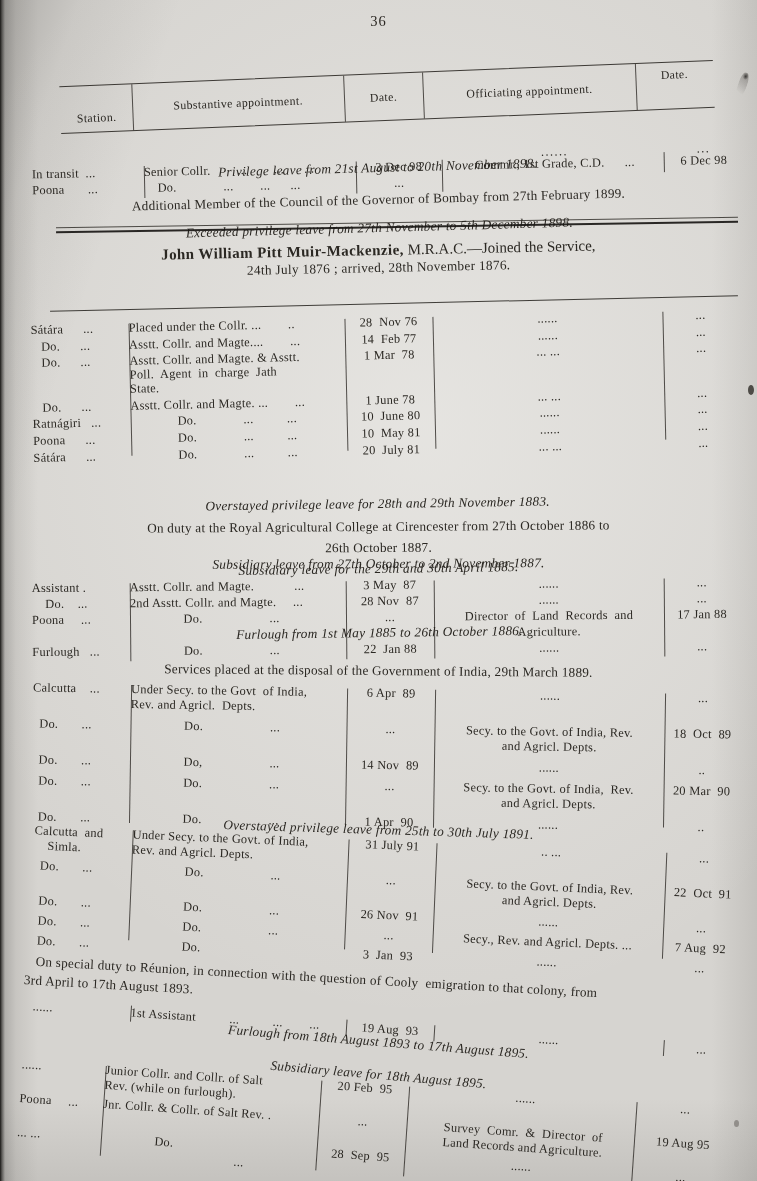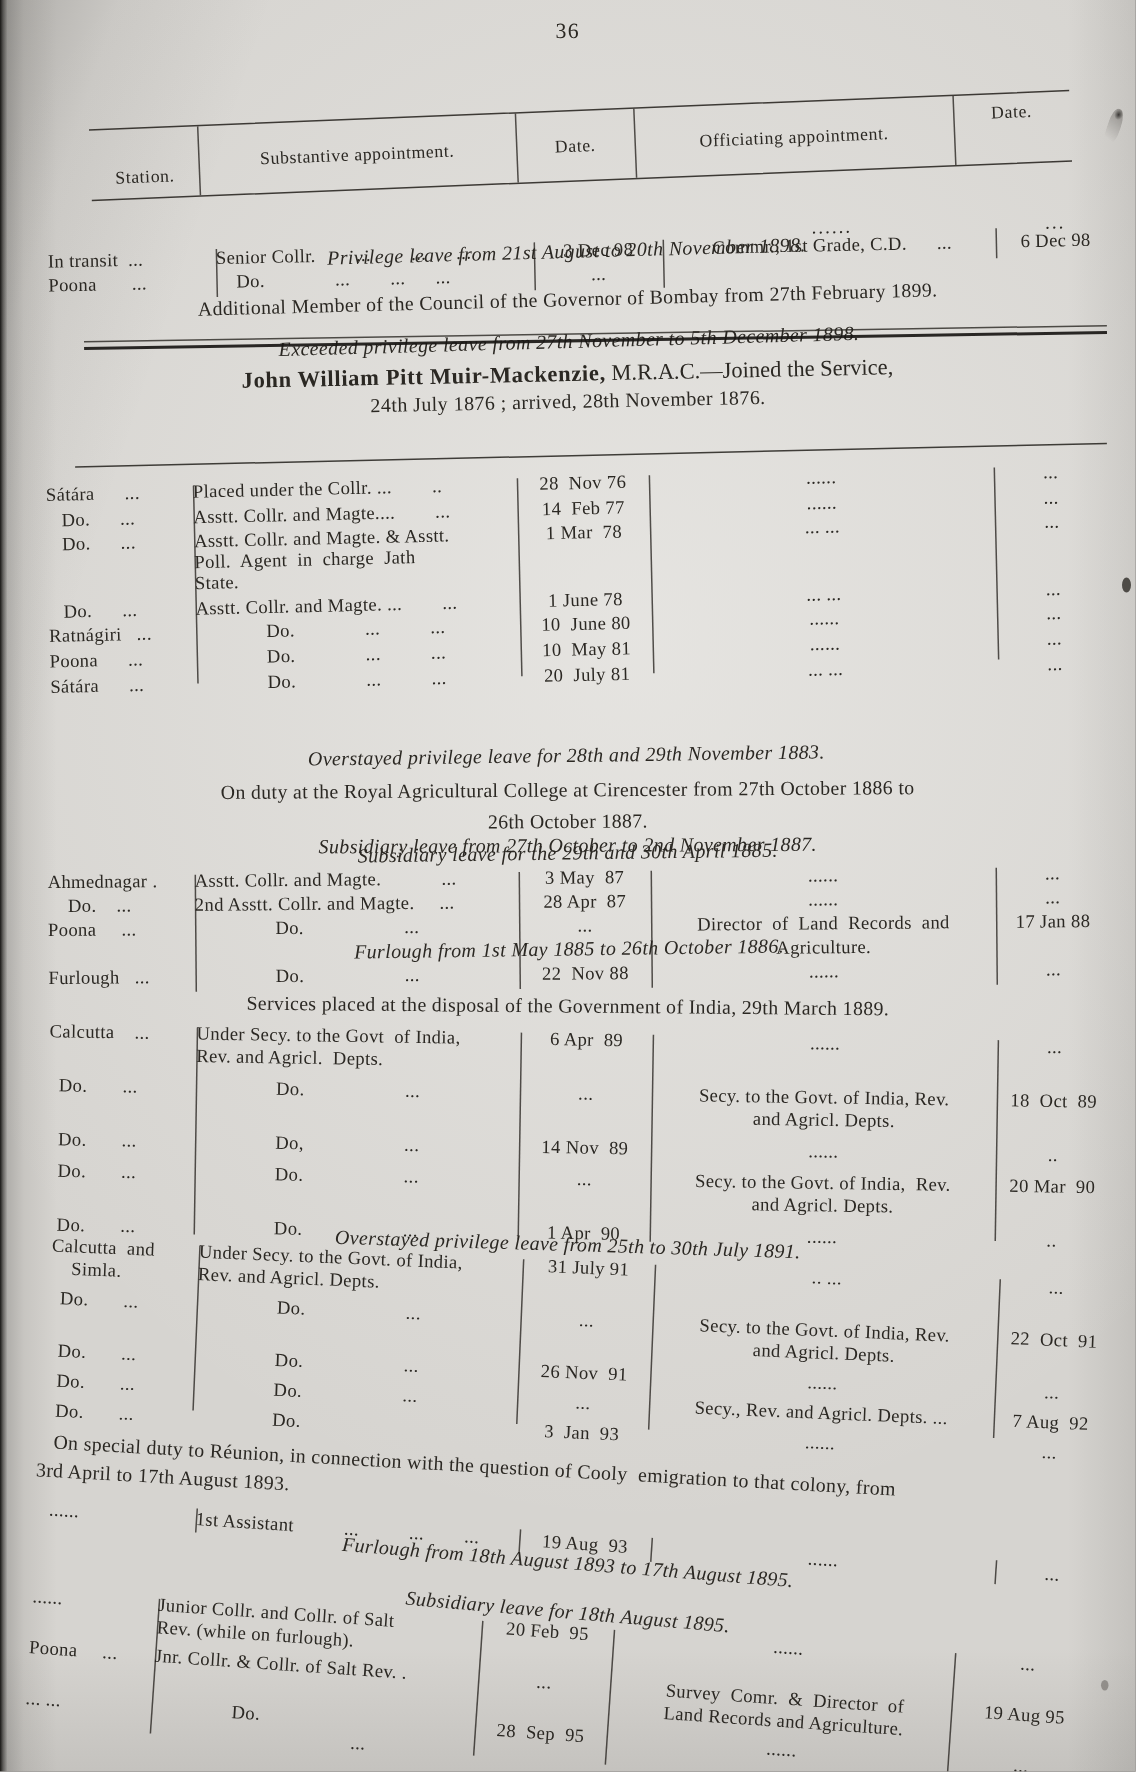--- a/index.html
+++ b/index.html
@@ -168,45 +168,45 @@
 26th October 1887.</div>
 
   <div class="abs note it center" style="left:0;width:757px;top:556px;transform:rotate(-0.3deg);">Subsidiary leave from 27th October to 2nd November 1887.</div>
 
   <section class="abs tbl" style="left:28px;top:578px;width:712px;--lh:15.5px;--rgap:0.5px;transform:rotate(-0.5deg);">
     <i class="vr" style="left:102px;top:3px;height:78px;"></i>
     <i class="vr" style="left:318px;top:3px;height:78px;"></i>
     <i class="vr" style="left:406px;top:3px;height:78px;"></i>
     <i class="vr" style="left:636px;top:3px;height:78px;"></i>
   <div class="t-row">
-        <div class="cell c-station"><div>Ahmednagar .</div></div>
+        <div class="cell c-station"><div>Assistant .</div></div>
         <div class="cell c-sub"><div>Asstt. Collr. and Magte.            ...</div></div>
         <div class="cell c-date1"><div>3 May  87</div></div>
         <div class="cell c-off"><div>......</div></div>
         <div class="cell c-date2"><div>...</div></div>
       </div>
       <div class="t-row">
         <div class="cell c-station"><div>    Do.    ...</div></div>
         <div class="cell c-sub"><div>2nd Asstt. Collr. and Magte.     ...</div></div>
-        <div class="cell c-date1"><div>28 Apr  87</div></div>
+        <div class="cell c-date1"><div>28 Nov  87</div></div>
         <div class="cell c-off"><div>......</div></div>
         <div class="cell c-date2"><div>...</div></div>
       </div>
       <div class="t-row">
         <div class="cell c-station"><div>Poona     ...</div></div>
         <div class="cell c-sub"><div>                Do.                    ...</div></div>
         <div class="cell c-date1"><div>...</div></div>
         <div class="cell c-off"><div>Director  of  Land  Records  and
 Agriculture.</div></div>
         <div class="cell c-date2"><div>17 Jan 88</div></div>
       </div>
       <div class="t-row">
         <div class="cell c-station"><div>Furlough   ...</div></div>
         <div class="cell c-sub"><div>                Do.                    ...</div></div>
-        <div class="cell c-date1"><div>22  Nov 88</div></div>
+        <div class="cell c-date1"><div>22  Jan 88</div></div>
         <div class="cell c-off"><div>......</div></div>
         <div class="cell c-date2"><div>...</div></div>
       </div>
     </section>
 
   <div class="abs note center" style="left:0;width:757px;top:663px;transform:rotate(0.5deg);">Services placed at the disposal of the Government of India, 29th March 1889.</div>
 
   <section class="abs tbl" style="left:28px;top:686px;width:712px;--rgap:6px;transform:rotate(0.9deg);">
     <i class="vr" style="left:102px;top:3px;height:138px;"></i>
     <i class="vr" style="left:318px;top:3px;height:138px;"></i>

